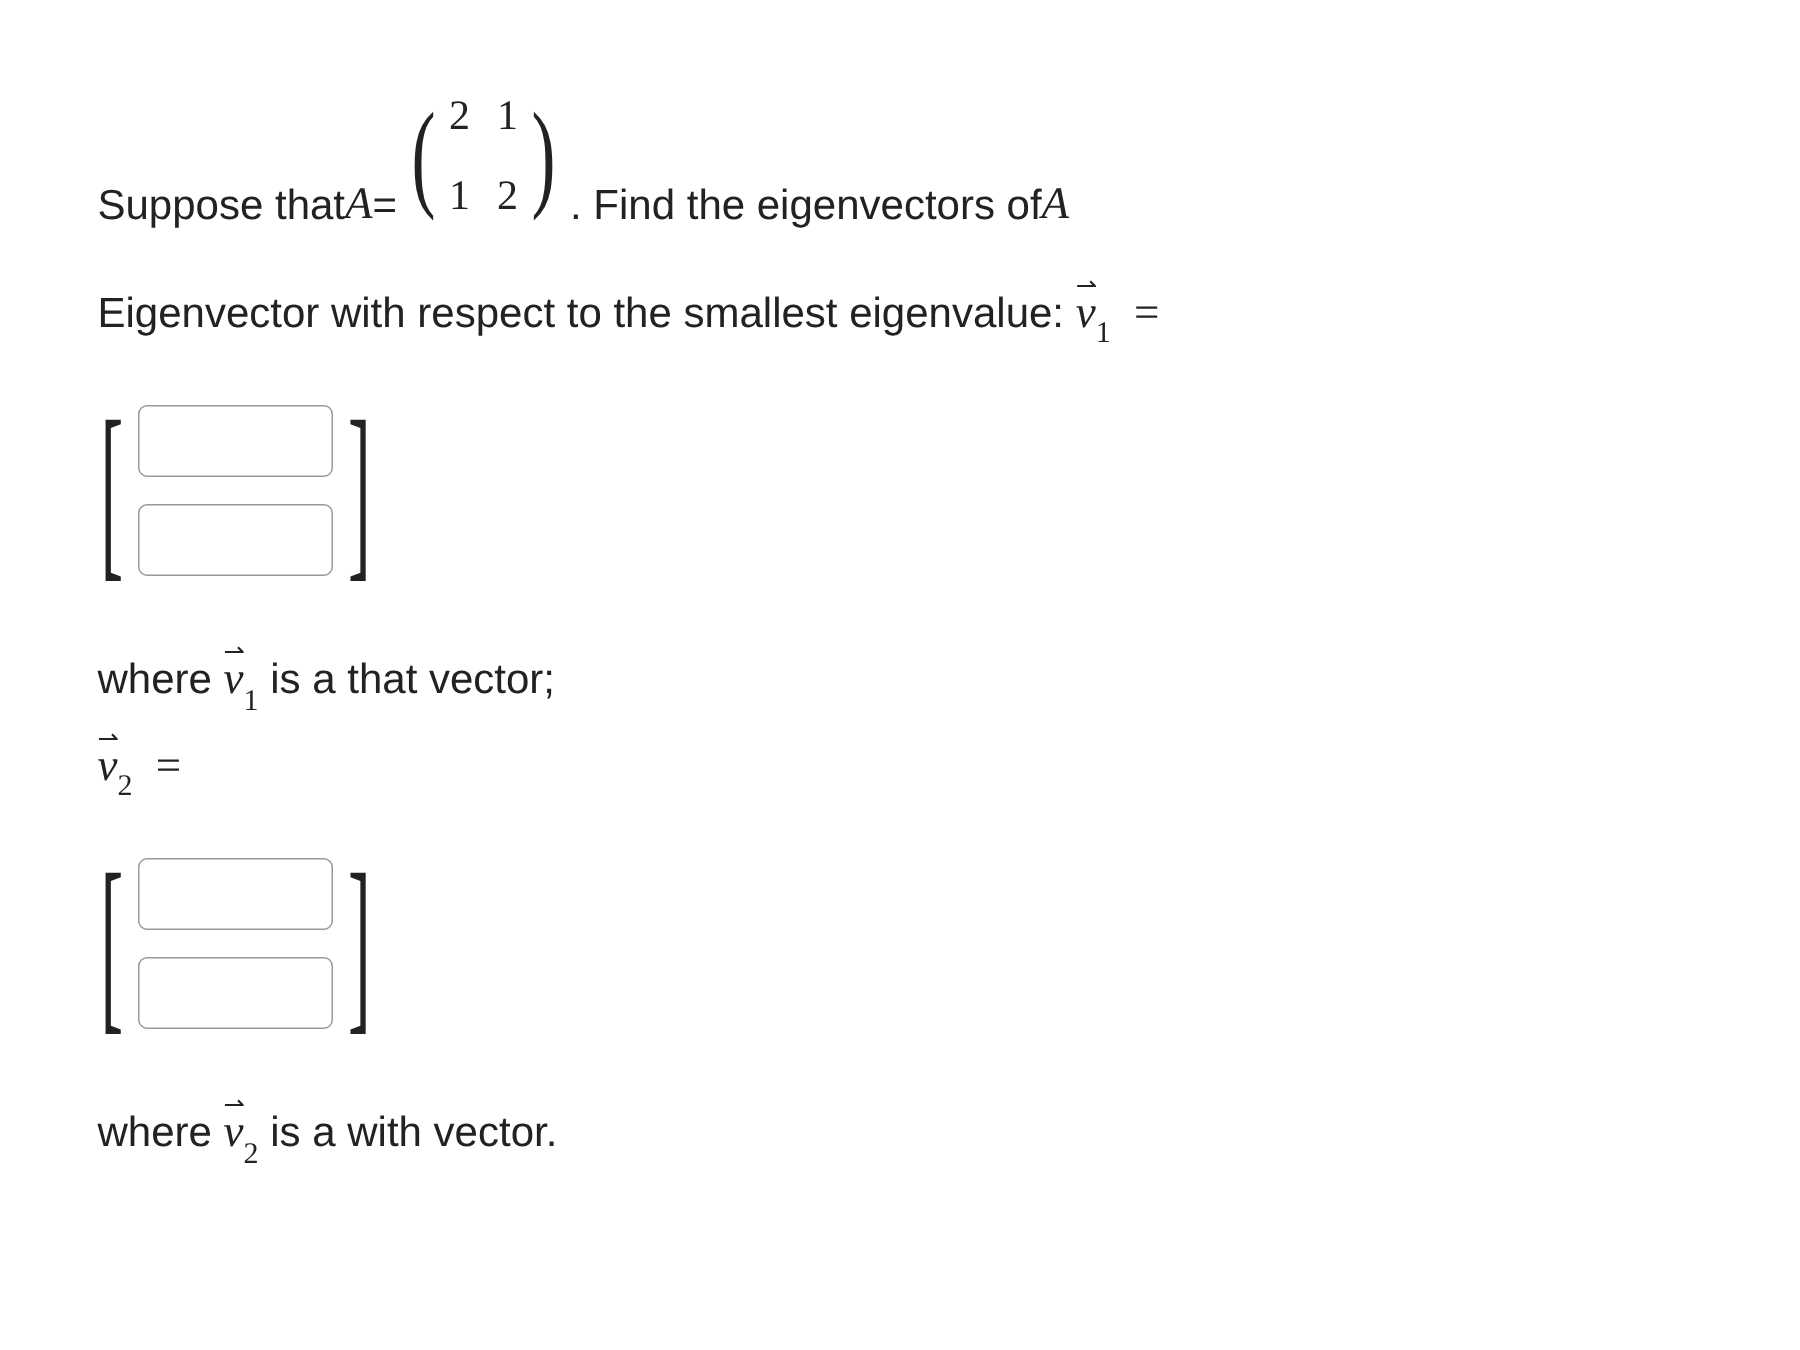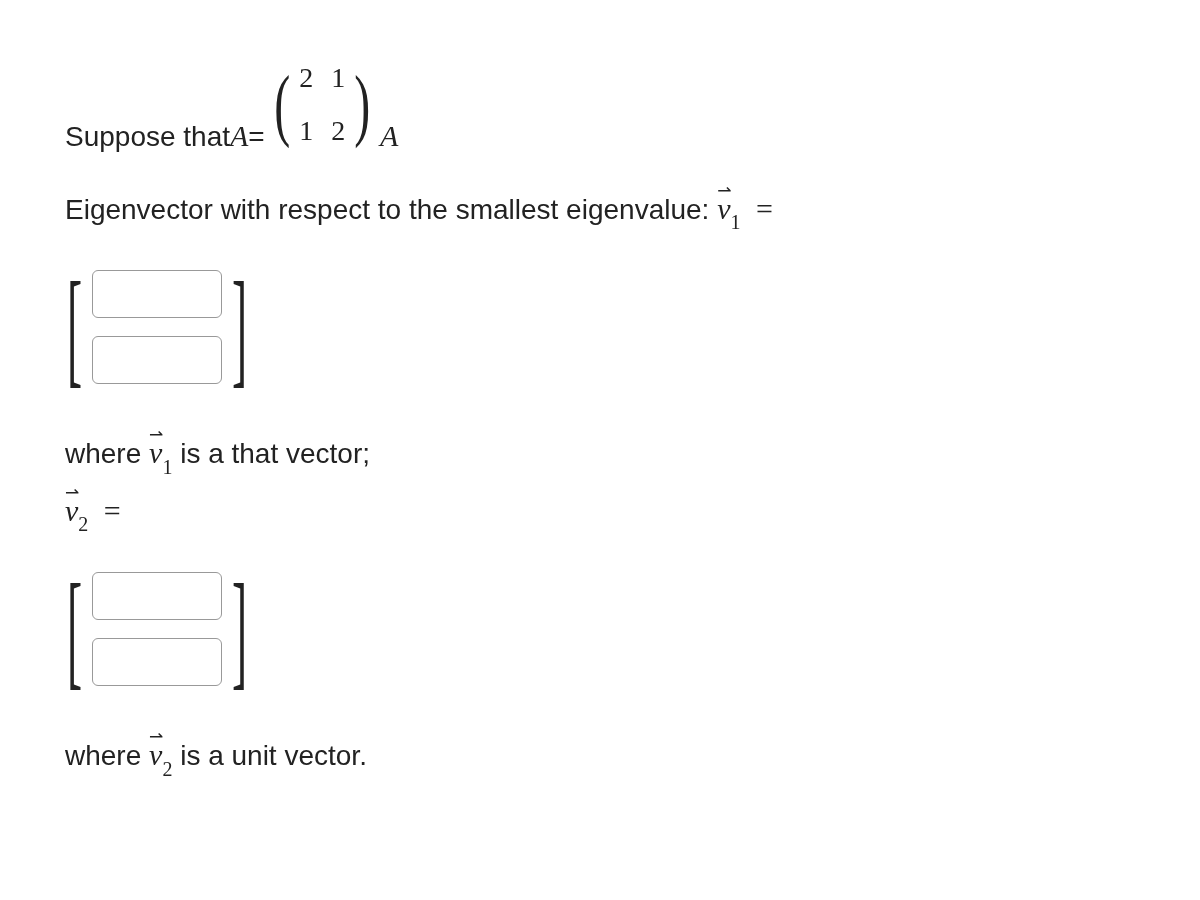--- a/index.html
+++ b/index.html
@@ -128,20 +128,21 @@
   <span class="matrix-paren">
     <span class="paren">(</span>
     <span class="matrix-cells">
       <span>2</span>
       <span>1</span>
       <span>1</span>
       <span>2</span>
     </span>
     <span class="paren">)</span>
   </span>
+  <span>. Find the eigenvectors of </span>
   <span class="math-var">A</span>
 </div>
 
 
 <div class="text-line section-gap">
   <span>Eigenvector with respect to the smallest eigenvalue: </span><span class="vec-wrap"><span class="vec-arrow">⇀</span><span class="math-var">v</span></span><span class="sub">1</span><span class="eq-sign"> =</span>
 </div>
 
 
 <div class="vector-input-block">
@@ -166,17 +167,17 @@
   <span class="bracket">[</span>
   <div class="vector-inputs">
     <input class="input-box" type="text" value="" style="">
     <input class="input-box" type="text" value="" style="">
   </div>
   <span class="bracket">]</span>
 </div>
 
 
 <div class="text-line">
-  <span>where </span><span class="vec-wrap"><span class="vec-arrow">⇀</span><span class="math-var">v</span></span><span class="sub">2</span><span> is a unit vector.</span>
+  <span>where </span><span class="vec-wrap"><span class="vec-arrow">⇀</span><span class="math-var">v</span></span><span class="sub">2</span><span> is a with vector.</span>
 </div>
 
 
 
 
 </body></html>

